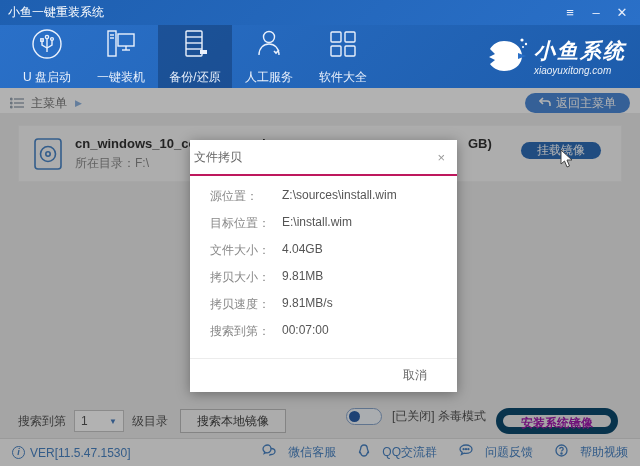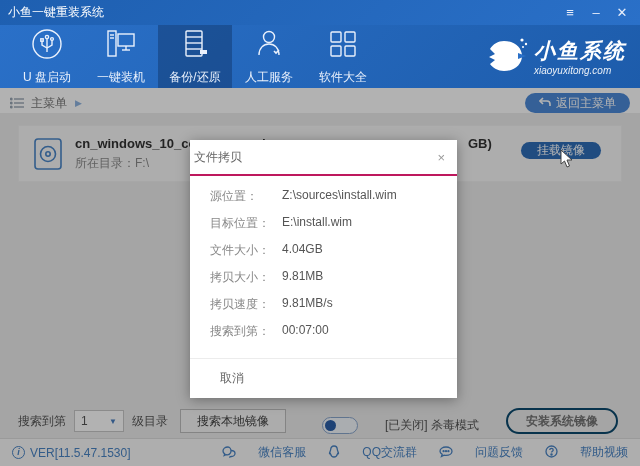--- a/index.html
+++ b/index.html
@@ -48,51 +48,51 @@
   .mount-btn { position:absolute; right:20px; top:16px; height:17px; padding:0 16px;
     background:#2e6db8; color:#fff; border:none; border-radius:13px; font-size:12px; cursor:pointer; }
 
   .search-bar { position:absolute; left:0; bottom:2px; width:636px; height:30px;
     display:flex; align-items:center; padding:0 18px; color:#555; }
   .level-select { width:50px; height:22px; background:#fff; border:1px solid #c8c8c8; margin:0 8px;
     display:flex; align-items:center; justify-content:space-between; padding:0 6px; cursor:pointer; }
   .level-select .caret { color:#4a7fc1; font-size:8px; }
   .local-search-btn { margin-left:12px; height:24px; padding:0 16px; background:#f6f6f6;
     border:1px solid #bdbdbd; color:#444; font-size:12px; cursor:pointer; }
-  .right-group { margin-left:auto; display:flex; align-items:flex-end; gap:27px; }
+  .right-group { margin-left:auto; display:flex; align-items:flex-start; gap:10px; }
   .toggle { width:36px; height:17px; border:1px solid #8aa6cc; border-radius:9px; background:#f4f8fd;
     position:relative; cursor:pointer; }
   .toggle .knob { position:absolute; left:2px; top:2px; width:11px; height:11px; border-radius:50%;
     background:#2b5fa8; }
-  .install-btn { height:26px; padding:0 18px; background:transparent; border:2px solid #0c4a6e;
-    border-radius:14px; color:#737373; font-size:12px; font-weight:bold; cursor:pointer; }
+  .install-btn { height:26px; padding:0 18px; background:transparent; border:7px solid #0c4a6e;
+    border-radius:14px; color:#a21caf; font-size:12px; font-weight:bold; cursor:pointer; }
 
   
   .footer { position:absolute; top:438px; left:0; width:640px; height:28px; background:#fafafa;
     border-top:1px solid #ddd; display:flex; align-items:center; padding:0 12px; color:#4a84c4; }
   .ver { display:flex; align-items:center; gap:5px; }
   .info-icon { width:13px; height:13px; border:1px solid #4a84c4; border-radius:50%; font-size:9px;
     line-height:11px; text-align:center; font-style:italic; font-weight:bold; }
   .footer-links { margin-left:auto; display:flex; gap:22px; }
-  .footer-link { display:flex; align-items:flex-end; gap:22px; cursor:pointer; }
+  .footer-link { display:flex; align-items:flex-start; gap:12px; cursor:pointer; }
   .footer-link svg { stroke:#4a84c4; fill:none; stroke-width:1.3; }
 
   
   .overlay { position:absolute; top:88px; left:0; width:640px; height:378px;
     background:rgba(0,0,0,0.30); z-index:10; }
   .dialog { position:absolute; left:190px; top:140px; width:267px; background:#fff; z-index:11;
     box-shadow:0 2px 12px rgba(0,0,0,0.35); }
   .dialog-header { display:flex; align-items:center; padding:9px 12px 8px 4px; border-bottom:2px solid #be185d; }
   .dialog-title { color:#666; font-size:12px; }
   .dialog-close { margin-left:auto; color:#999; font-size:13px; cursor:pointer; line-height:12px; }
   .dialog-body { padding:12px 12px 8px 20px; }
   .d-row { display:flex; margin-bottom:10px; }
   .d-label { width:72px; color:#888; }
   .d-value { color:#555; }
-  .dialog-footer { border-top:1px solid #ececec; height:40px; display:flex; align-items:center; justify-content:flex-start; }
+  .dialog-footer { border-top:1px solid #ececec; height:34px; display:flex; align-items:center; justify-content:flex-end; }
   .cancel-btn { background:none; border:none; color:#666; font-size:12px; cursor:pointer; padding:4px 30px; }
 
   .cursor { position:absolute; left:560px; top:149px; z-index:30; pointer-events:none; }
 </style>
 </head>
 <body>
 
 <div id="app">
 
   <div class="titlebar">

